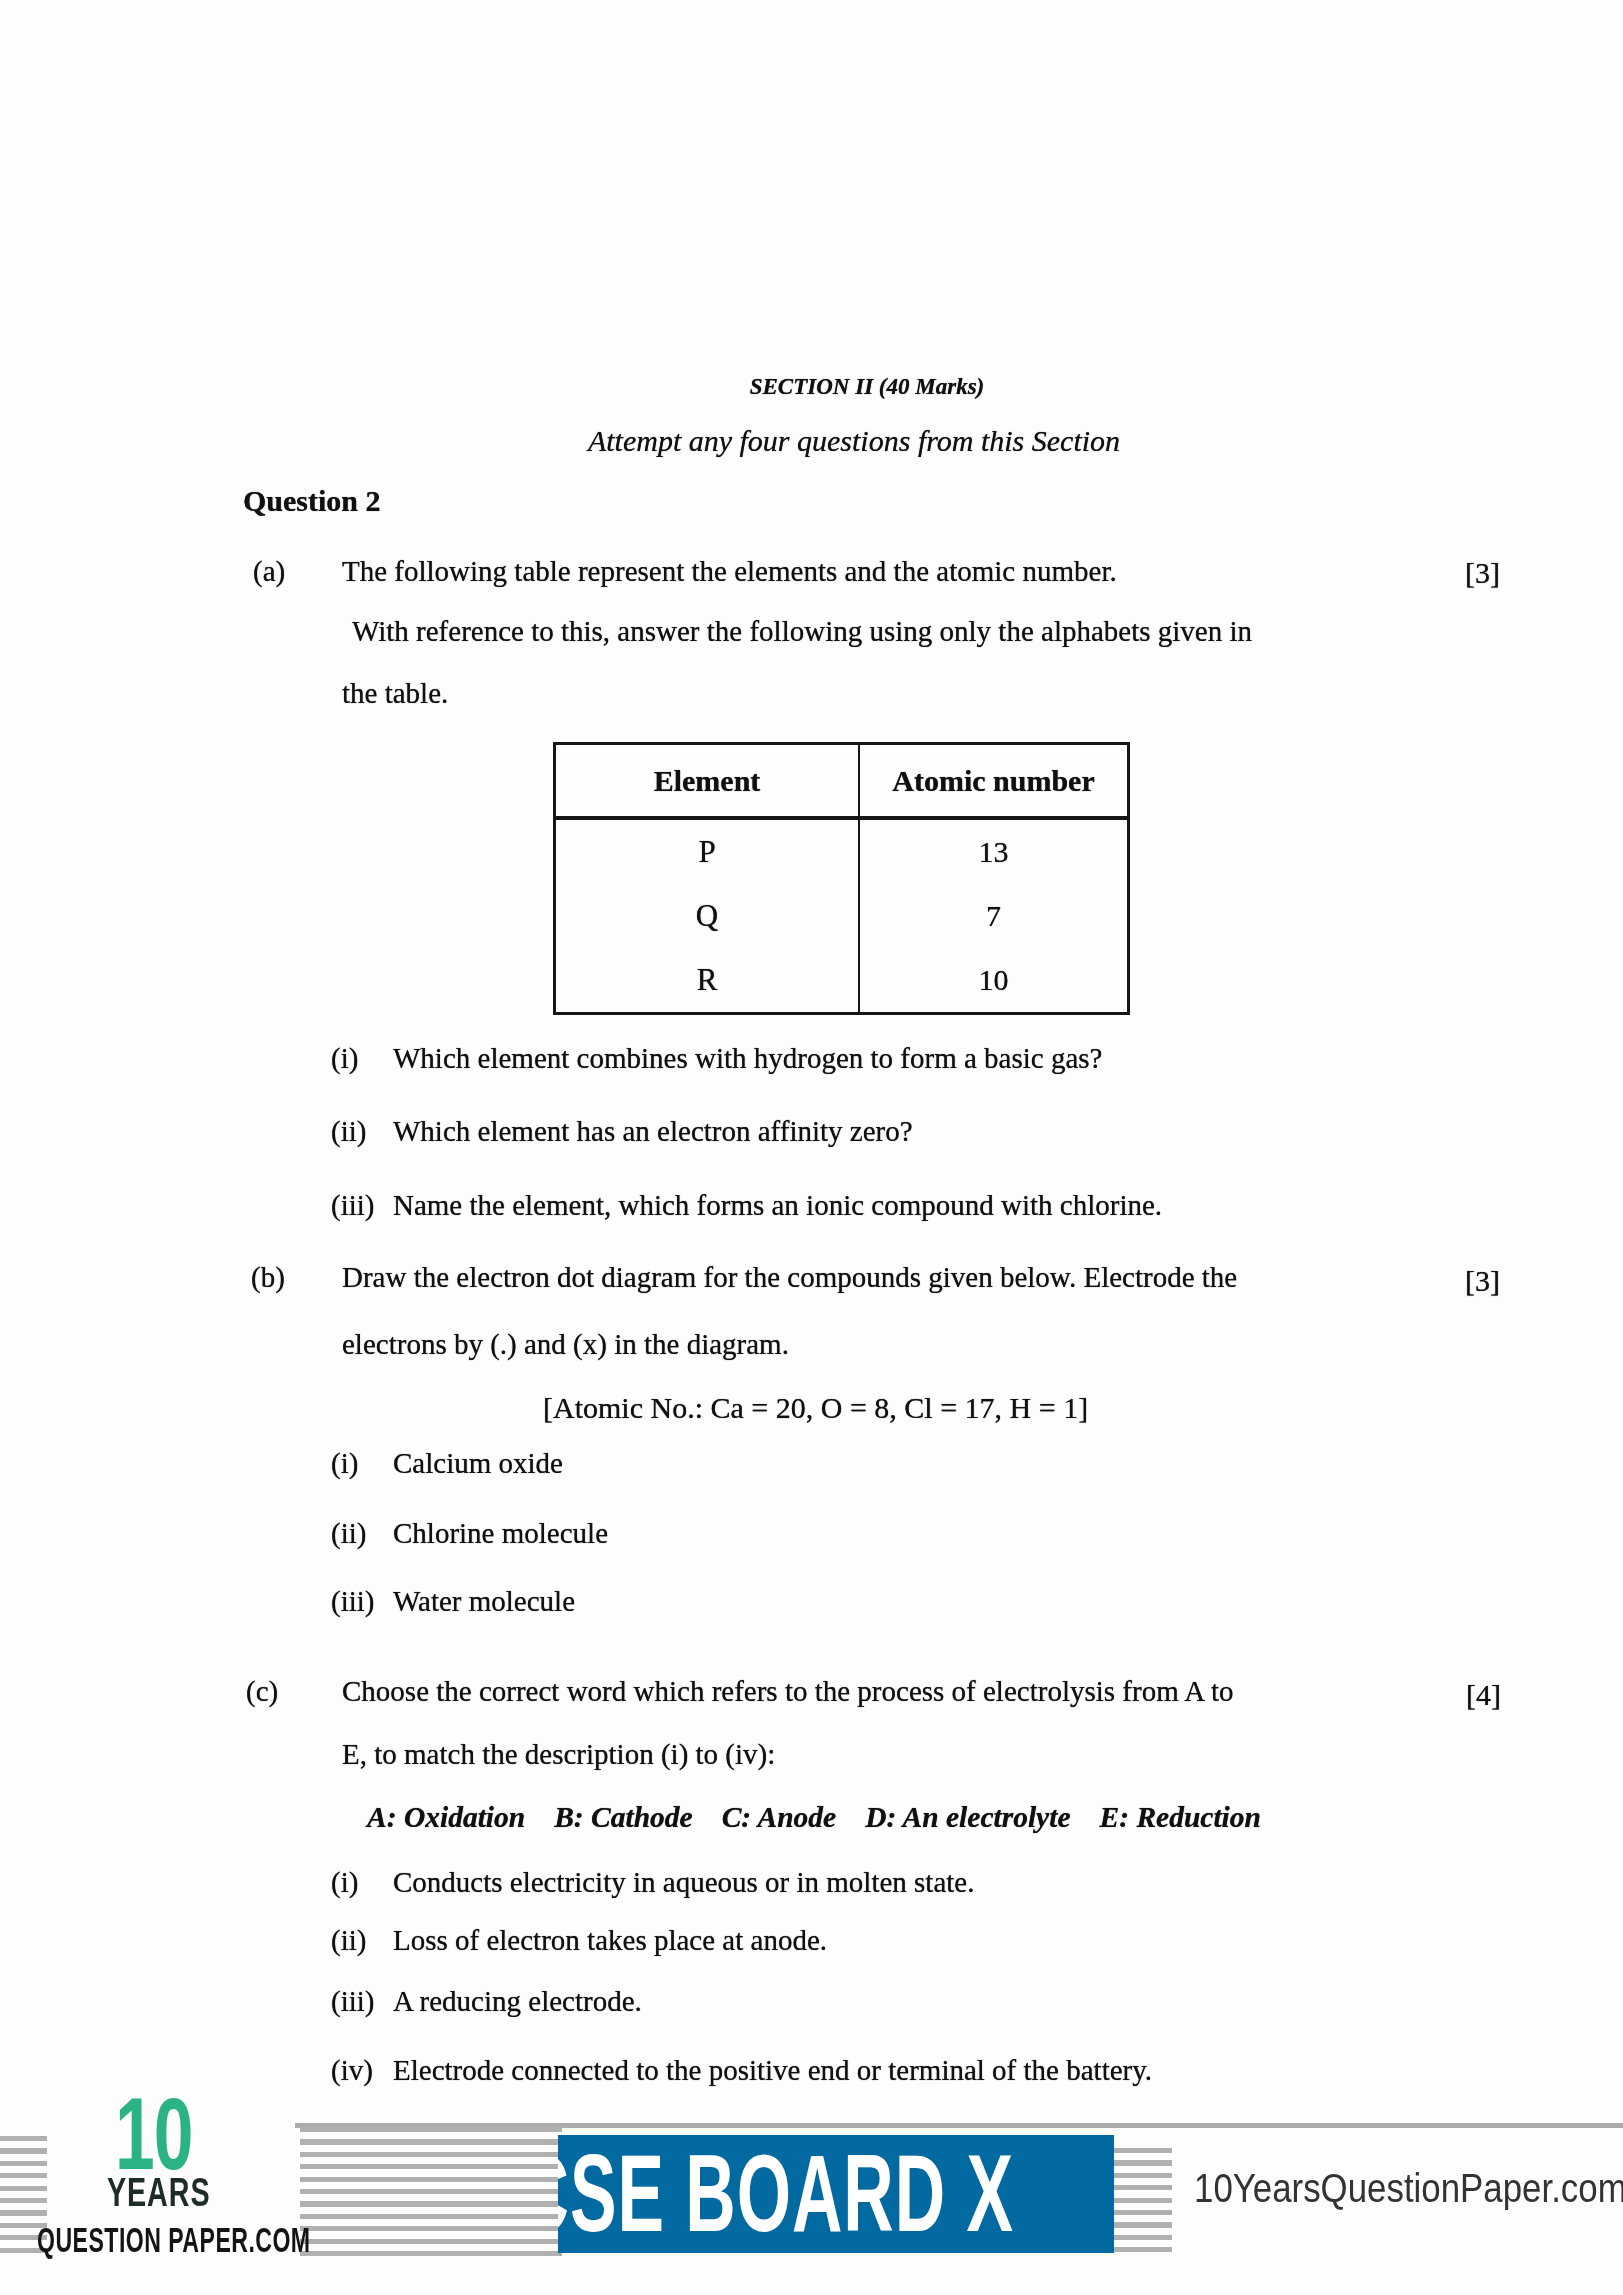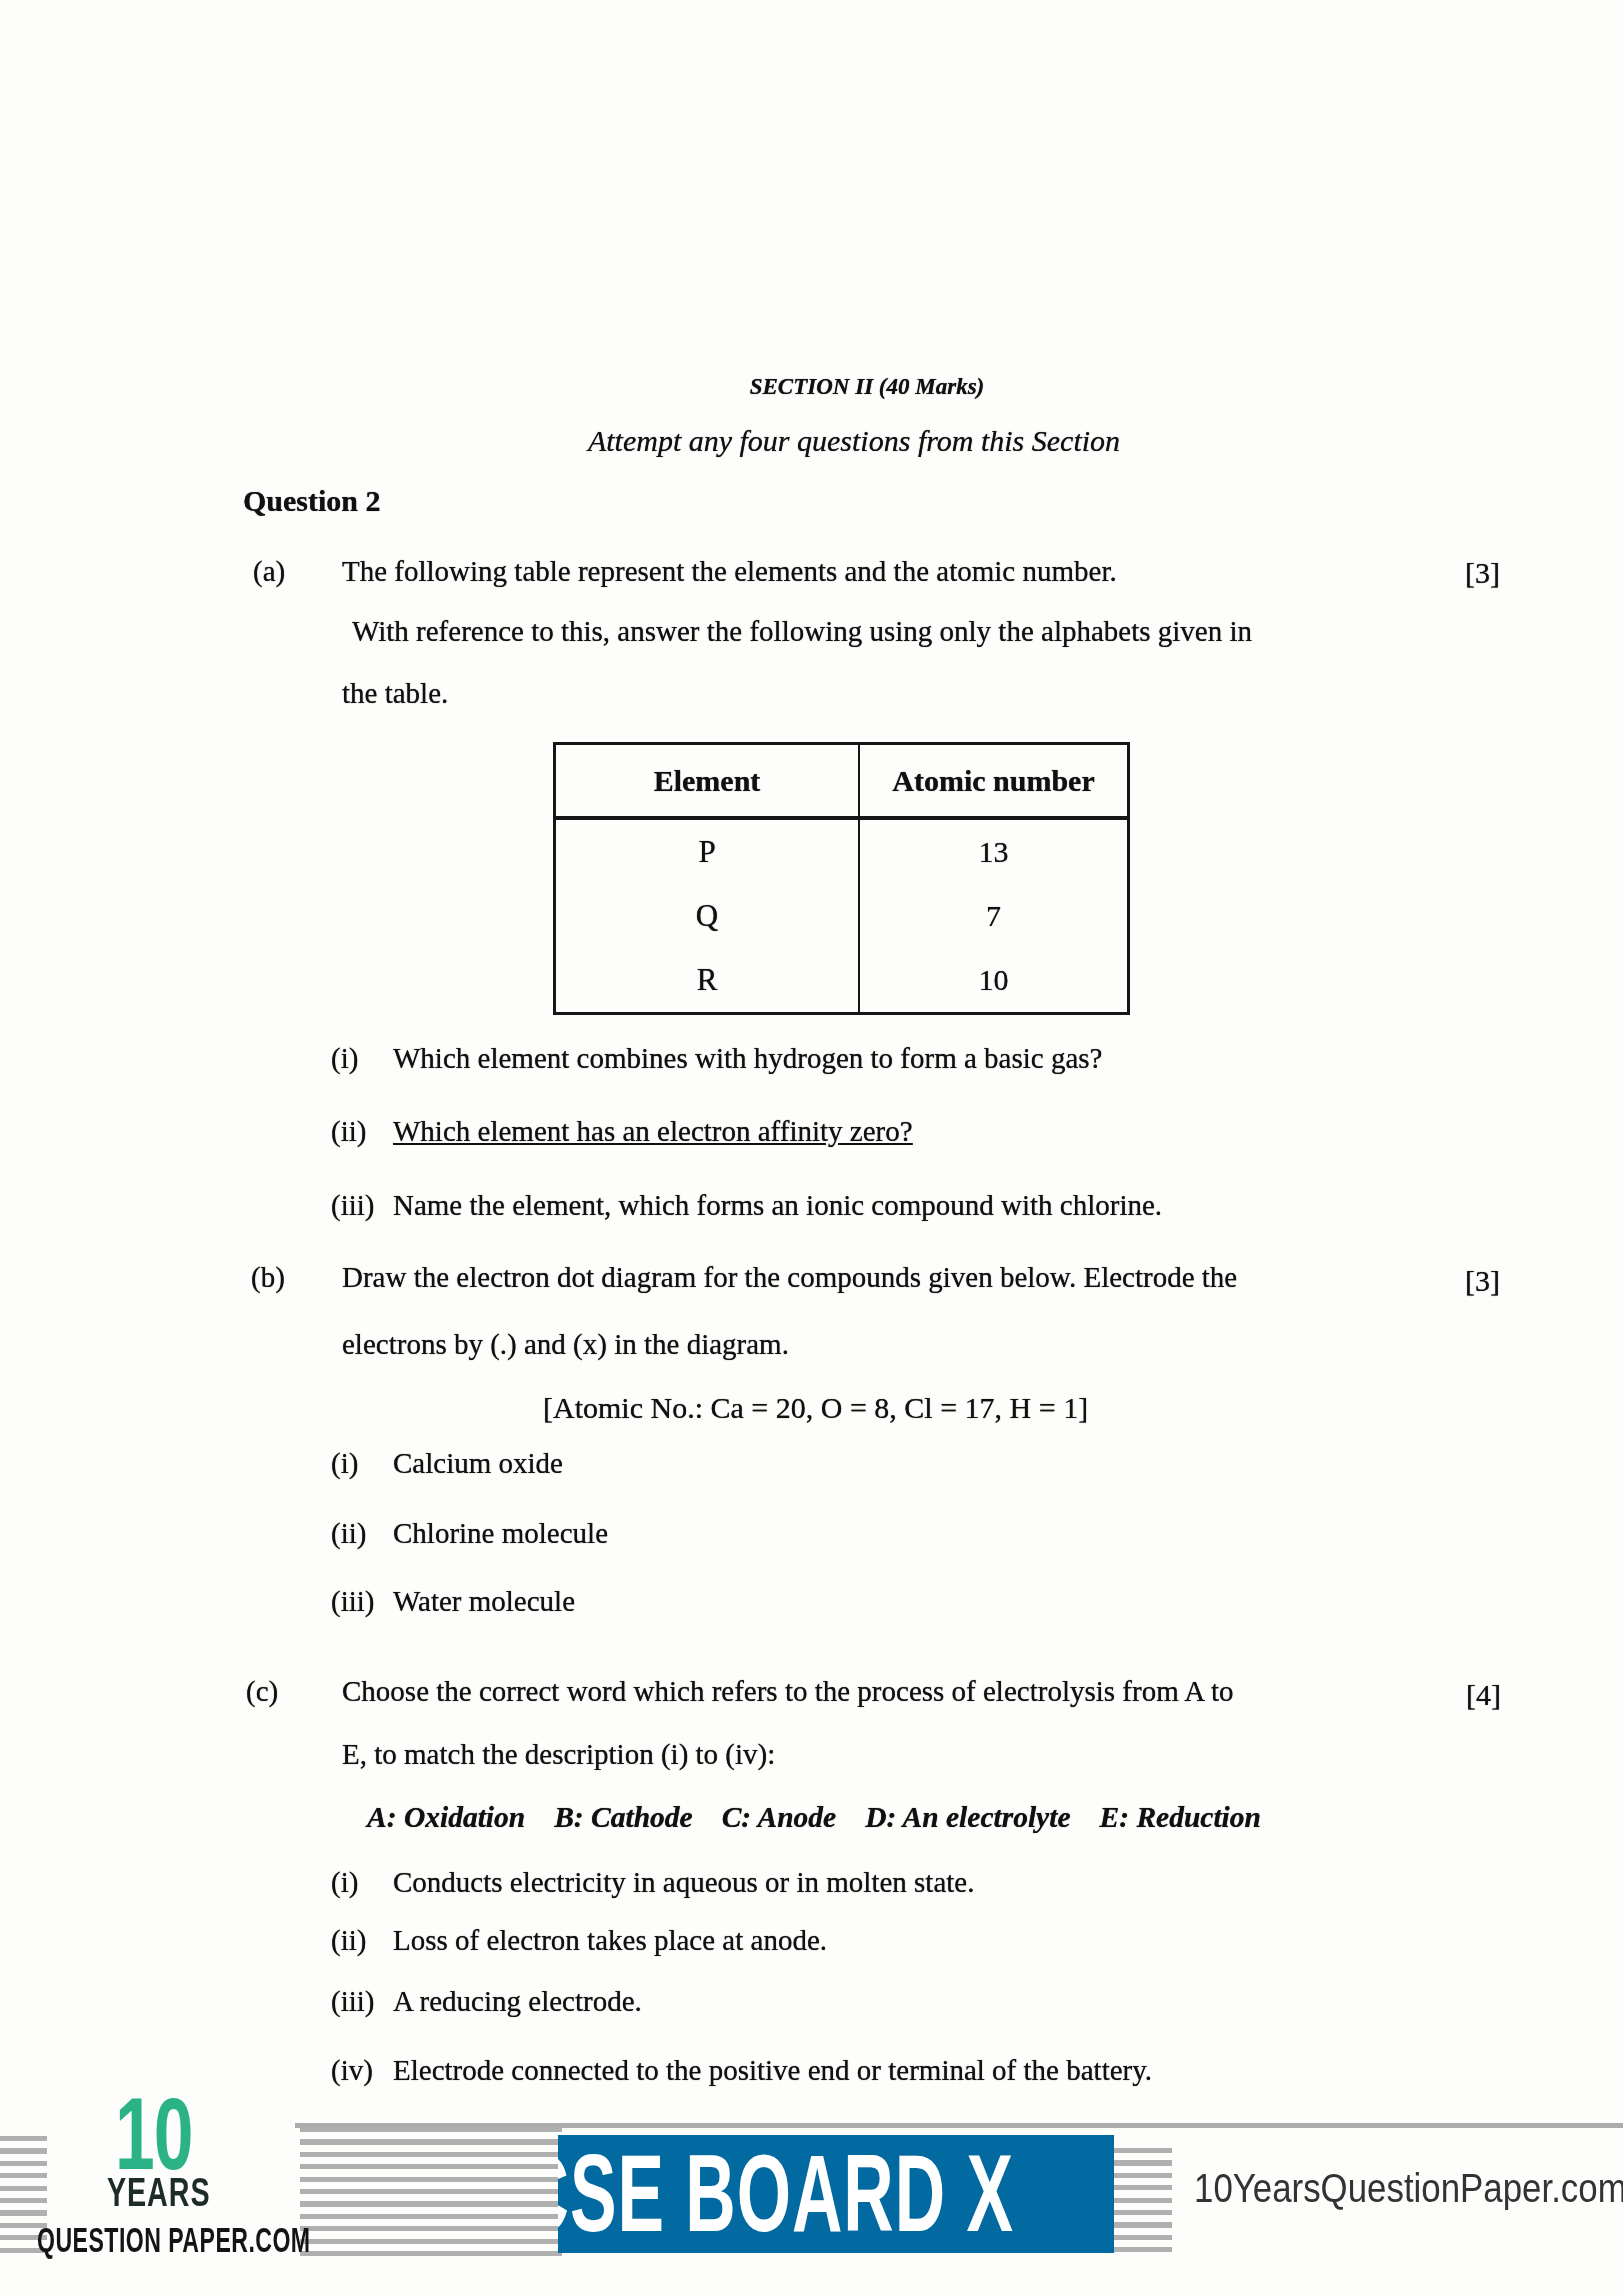--- a/index.html
+++ b/index.html
@@ -67,21 +67,21 @@
     height: 62px;
     text-align: center; vertical-align: middle;
     font-size: 31px;
   }
   .el-table td.num { font-size: 30px; }
   .col-el { width: 300px; }
 
   .item { left: 331px; font-size: 29px; }
   .item .ilabel { display: inline-block; min-width: 62px; }
   .ai-0 { top: 1042px; }
-  .ai-1 { top: 1115px; text-decoration: underline; }
+  .ai-1 { top: 1115px; }
   .ai-2 { top: 1189px; }
 
   .pb-label { top: 1261px; left: 251px; }
   .pb-line1 { top: 1261px; left: 342px; }
   .pb-marks { top: 1264px; left: 1465px; font-size: 30px; }
   .pb-line2 { top: 1328px; left: 342px; }
   .pb-note  { top: 1391px; left: 543px; font-size: 30px; }
   .bi-0 { top: 1447px; }
   .bi-1 { top: 1517px; }
   .bi-2 { top: 1585px; }

